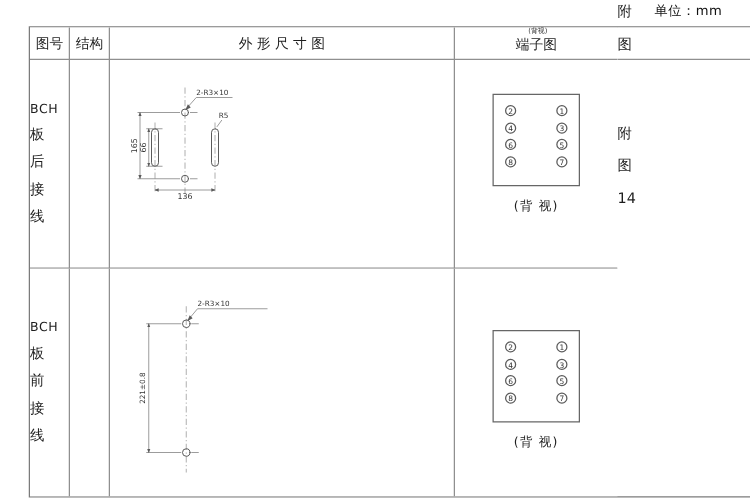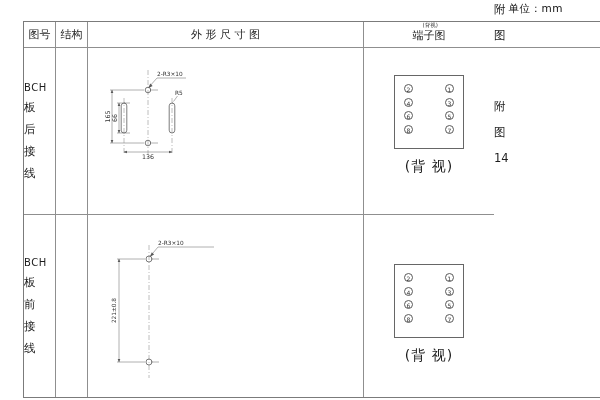--- a/index.html
+++ b/index.html
@@ -1,21 +1,21 @@
 <!DOCTYPE html>
 <html><head>
 <meta charset="utf-8">
 <style>
   html,body{margin:0;padding:0;}
   body{
     width:600px;height:400px;position:relative;background:#ffffff;
     font-family:"DejaVu Sans","Liberation Sans",sans-serif;color:#222;
     overflow:hidden;
   }
-  .unit{position:absolute;top:2px;right:37px;font-size:10.5px;color:#111;letter-spacing:0.5px;}
+  .unit{position:absolute;top:2px;right:22px;font-size:10.5px;color:#111;letter-spacing:0.5px;}
   .table{
     position:absolute;left:23px;top:21px;
     display:grid;grid-template-columns:32px 32px 276px 130px 112px;
     grid-template-rows:26px 167px 182px;
     border:1px solid #7b7b7b;background:#fff;
   }
   .cell{background:#fff;border-right:1px solid #8f8f8f;border-bottom:1px solid #8f8f8f;position:relative;box-sizing:border-box;}
   .cell.lastcol{border-right:none;}
   .cell.lastrow{border-bottom:none;}
   .th{display:flex;align-items:center;justify-content:center;font-size:11px;color:#1d1d1d;white-space:nowrap;}
@@ -34,21 +34,21 @@
   text.dt{font-size:6.3px;fill:#333;font-family:"DejaVu Sans",sans-serif;}
   text.dts{font-size:5.8px;fill:#333;font-family:"DejaVu Sans",sans-serif;}
   .term-wrap{display:flex;flex-direction:column;align-items:center;width:100%;}
   .term-wrap.r1{margin-top:27px;}
   .term-wrap.r2{margin-top:49px;}
   .term-box{width:70px;height:74px;border:1px solid #666;box-sizing:border-box;
     display:flex;justify-content:space-between;padding:8px 9px 0 9px;background:#fff;}
   .term-col{display:flex;flex-direction:column;gap:4.5px;}
   .tc{width:9px;height:9px;border:1px solid #5a5a5a;border-radius:50%;font-size:6px;
     line-height:9px;text-align:center;color:#333;box-sizing:border-box;display:block;}
-  .term-caption{margin-top:9px;font-size:14px;color:#1d1d1d;letter-spacing:1px;}
+  .term-caption{margin-top:9px;font-size:10px;color:#1d1d1d;letter-spacing:1px;}
 </style>
 </head>
 <body>
 
 <div class="unit">单位：mm</div>
 
 <div class="table">
 
   <div class="cell th">图号</div>
   <div class="cell th">结构</div>

